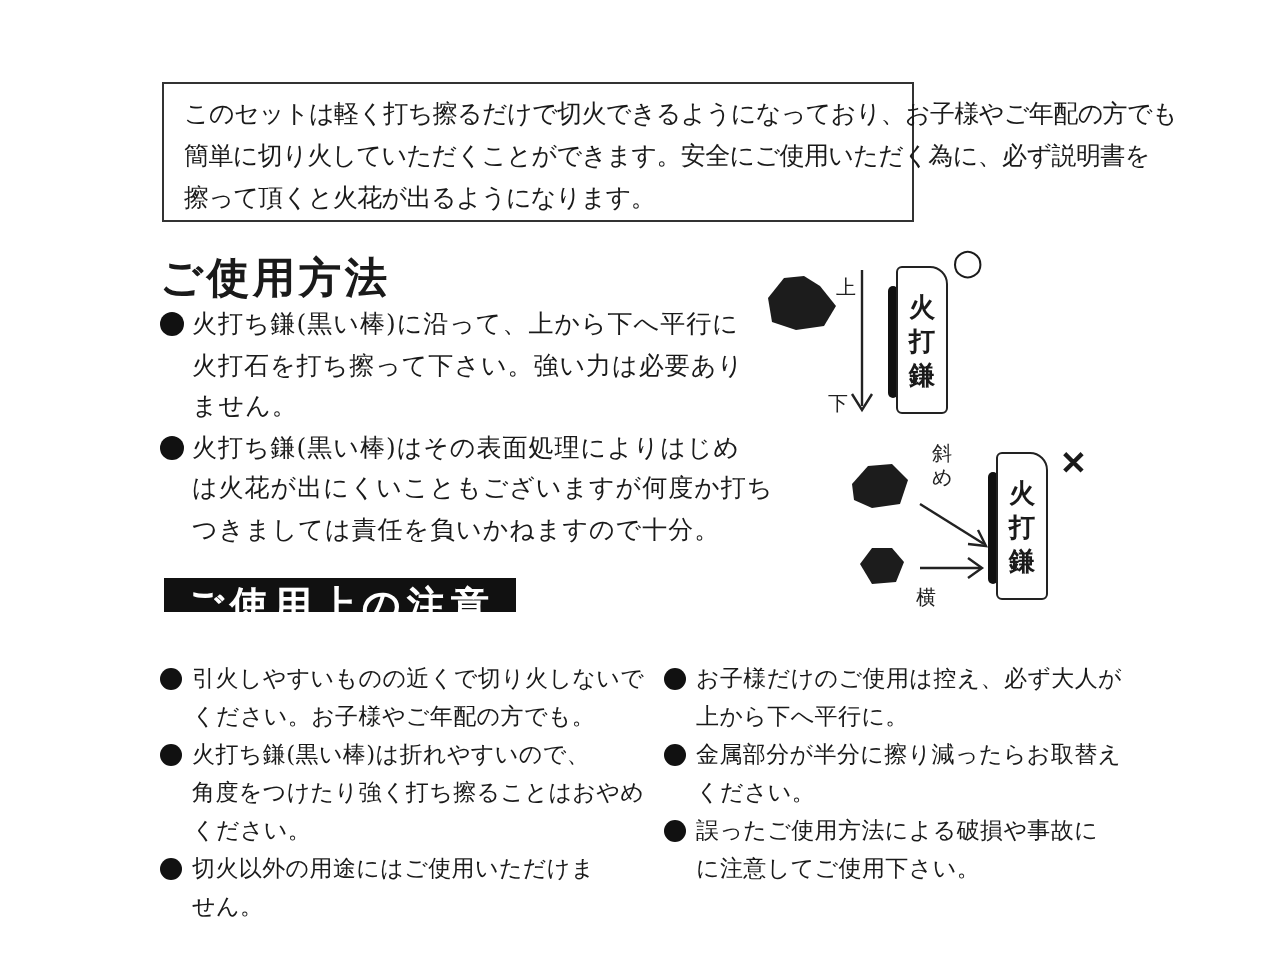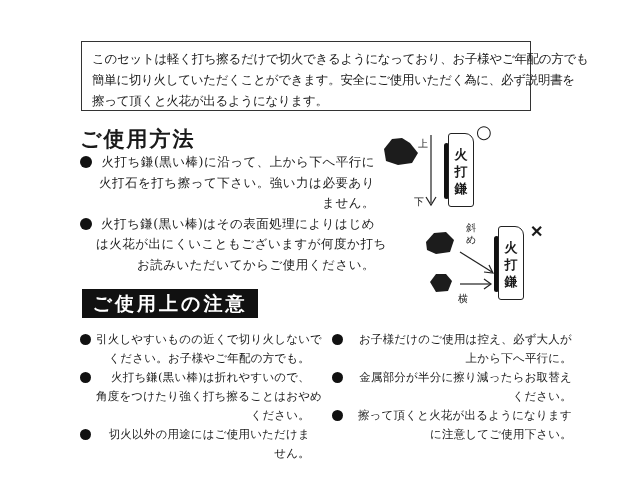--- a/index.html
+++ b/index.html
@@ -1,38 +1,38 @@
 <!DOCTYPE html>
 <html><head>
 <meta charset="utf-8">
 <style>
   html, body { margin:0; padding:0; }
   body {
     width:640px; height:480px; background:#ffffff; position:relative; overflow:hidden;
     font-family:"DejaVu Serif", "Liberation Serif", serif; color:#1a1a1a;
   }
   .intro-box {
-    position:absolute; left:81px; top:41px; width:450px; height:70px;
-    border:1.5px solid #333; box-sizing:border-box; padding:6px 22px 0 10px;
+    position:absolute; left:81px; top:41px; width:376px; height:70px;
+    border:1.5px solid #333; box-sizing:border-box; padding:6px 22px 0 10px;font-family:Liberation Mono, monospace;
   }
   .intro-line { font-size:12.5px; line-height:21px; white-space:nowrap; letter-spacing:-0.3px; }
   .h-usage {
     position:absolute; left:80px; top:125px; font-size:21px; font-weight:bold; letter-spacing:2px;
     font-family:Liberation Serif, serif;
   }
   .usage-list { position:absolute; left:80px; top:152px; width:295px; }
   .bullet {
-    position:relative; padding-left:16px; font-size:12.5px; line-height:20.5px; letter-spacing:0.5px;text-align:right;
+    position:relative; padding-left:16px; font-size:12.5px; line-height:20.5px; letter-spacing:0.5px;
   }
   .bullet::before {
     content:""; position:absolute; left:0; top:4px; width:12px; height:12px; border-radius:50%; background:#111;
   }
   .bullet .ln { display:block; white-space:nowrap; }
   .caution-banner {
-    position:absolute; left:82px; top:289px; width:176px; height:29px; background:#111; color:#fff;
+    position:absolute; left:82px; top:289px; width:176px; height:17px; background:#111; color:#fff;
     font-size:19px; font-weight:bold; letter-spacing:3px; text-align:center; line-height:29px;
   }
   .caution-col { position:absolute; top:330px; }
   .caution-col.left { left:80px; width:230px; }
   .caution-col.right { left:332px; width:240px; }
   .caution-col .bullet { font-size:11.5px; line-height:19px; margin-bottom:0; letter-spacing:0.2px; }
   .caution-col .bullet::before { width:11px; height:11px; top:4px; }
   .fig { position:absolute; }
   .kama {
     position:absolute; background:#fff; border:1.5px solid #222; border-radius:3px 9px 3px 3px;
@@ -54,21 +54,21 @@
 
 <div class="usage-list">
   <div class="bullet">
     <span class="ln">火打ち鎌(黒い棒)に沿って、上から下へ平行に</span>
     <span class="ln">火打石を打ち擦って下さい。強い力は必要あり</span>
     <span class="ln">ません。</span>
   </div>
   <div class="bullet">
     <span class="ln">火打ち鎌(黒い棒)はその表面処理によりはじめ</span>
     <span class="ln">は火花が出にくいこともございますが何度か打ち</span>
-    <span class="ln">お読みいただいてからご使用ください。</span>
+    <span class="ln">つきましては責任を負いかねますので十分。</span>
   </div>
 </div>
 
 <div class="fig" style="left:380px;top:125px;width:120px;height:85px;">
   <svg width="40" height="32" style="position:absolute;left:0;top:10px;">
     <path d="M4 14 L12 4 L22 3 L30 8 L38 18 L32 28 L18 30 L6 26 Z" fill="#1c1c1c"></path>
   </svg>
   <div class="label-small" style="left:38px;top:12px;">上</div>
   <svg width="14" height="72" style="position:absolute;left:44px;top:10px;">
     <line x1="7" y1="0" x2="7" y2="68" stroke="#222" stroke-width="1.2"></line>
@@ -134,16 +134,16 @@
 <div class="caution-col right">
   <div class="bullet">
     <span class="ln">お子様だけのご使用は控え、必ず大人が</span>
     <span class="ln">上から下へ平行に。</span>
   </div>
   <div class="bullet">
     <span class="ln">金属部分が半分に擦り減ったらお取替え</span>
     <span class="ln">ください。</span>
   </div>
   <div class="bullet">
-    <span class="ln">擦って頂くと火花が出るようになります</span>
+    <span class="ln">誤ったご使用方法による破損や事故に</span>
     <span class="ln">に注意してご使用下さい。</span>
   </div>
 </div>
 
 </body></html>

